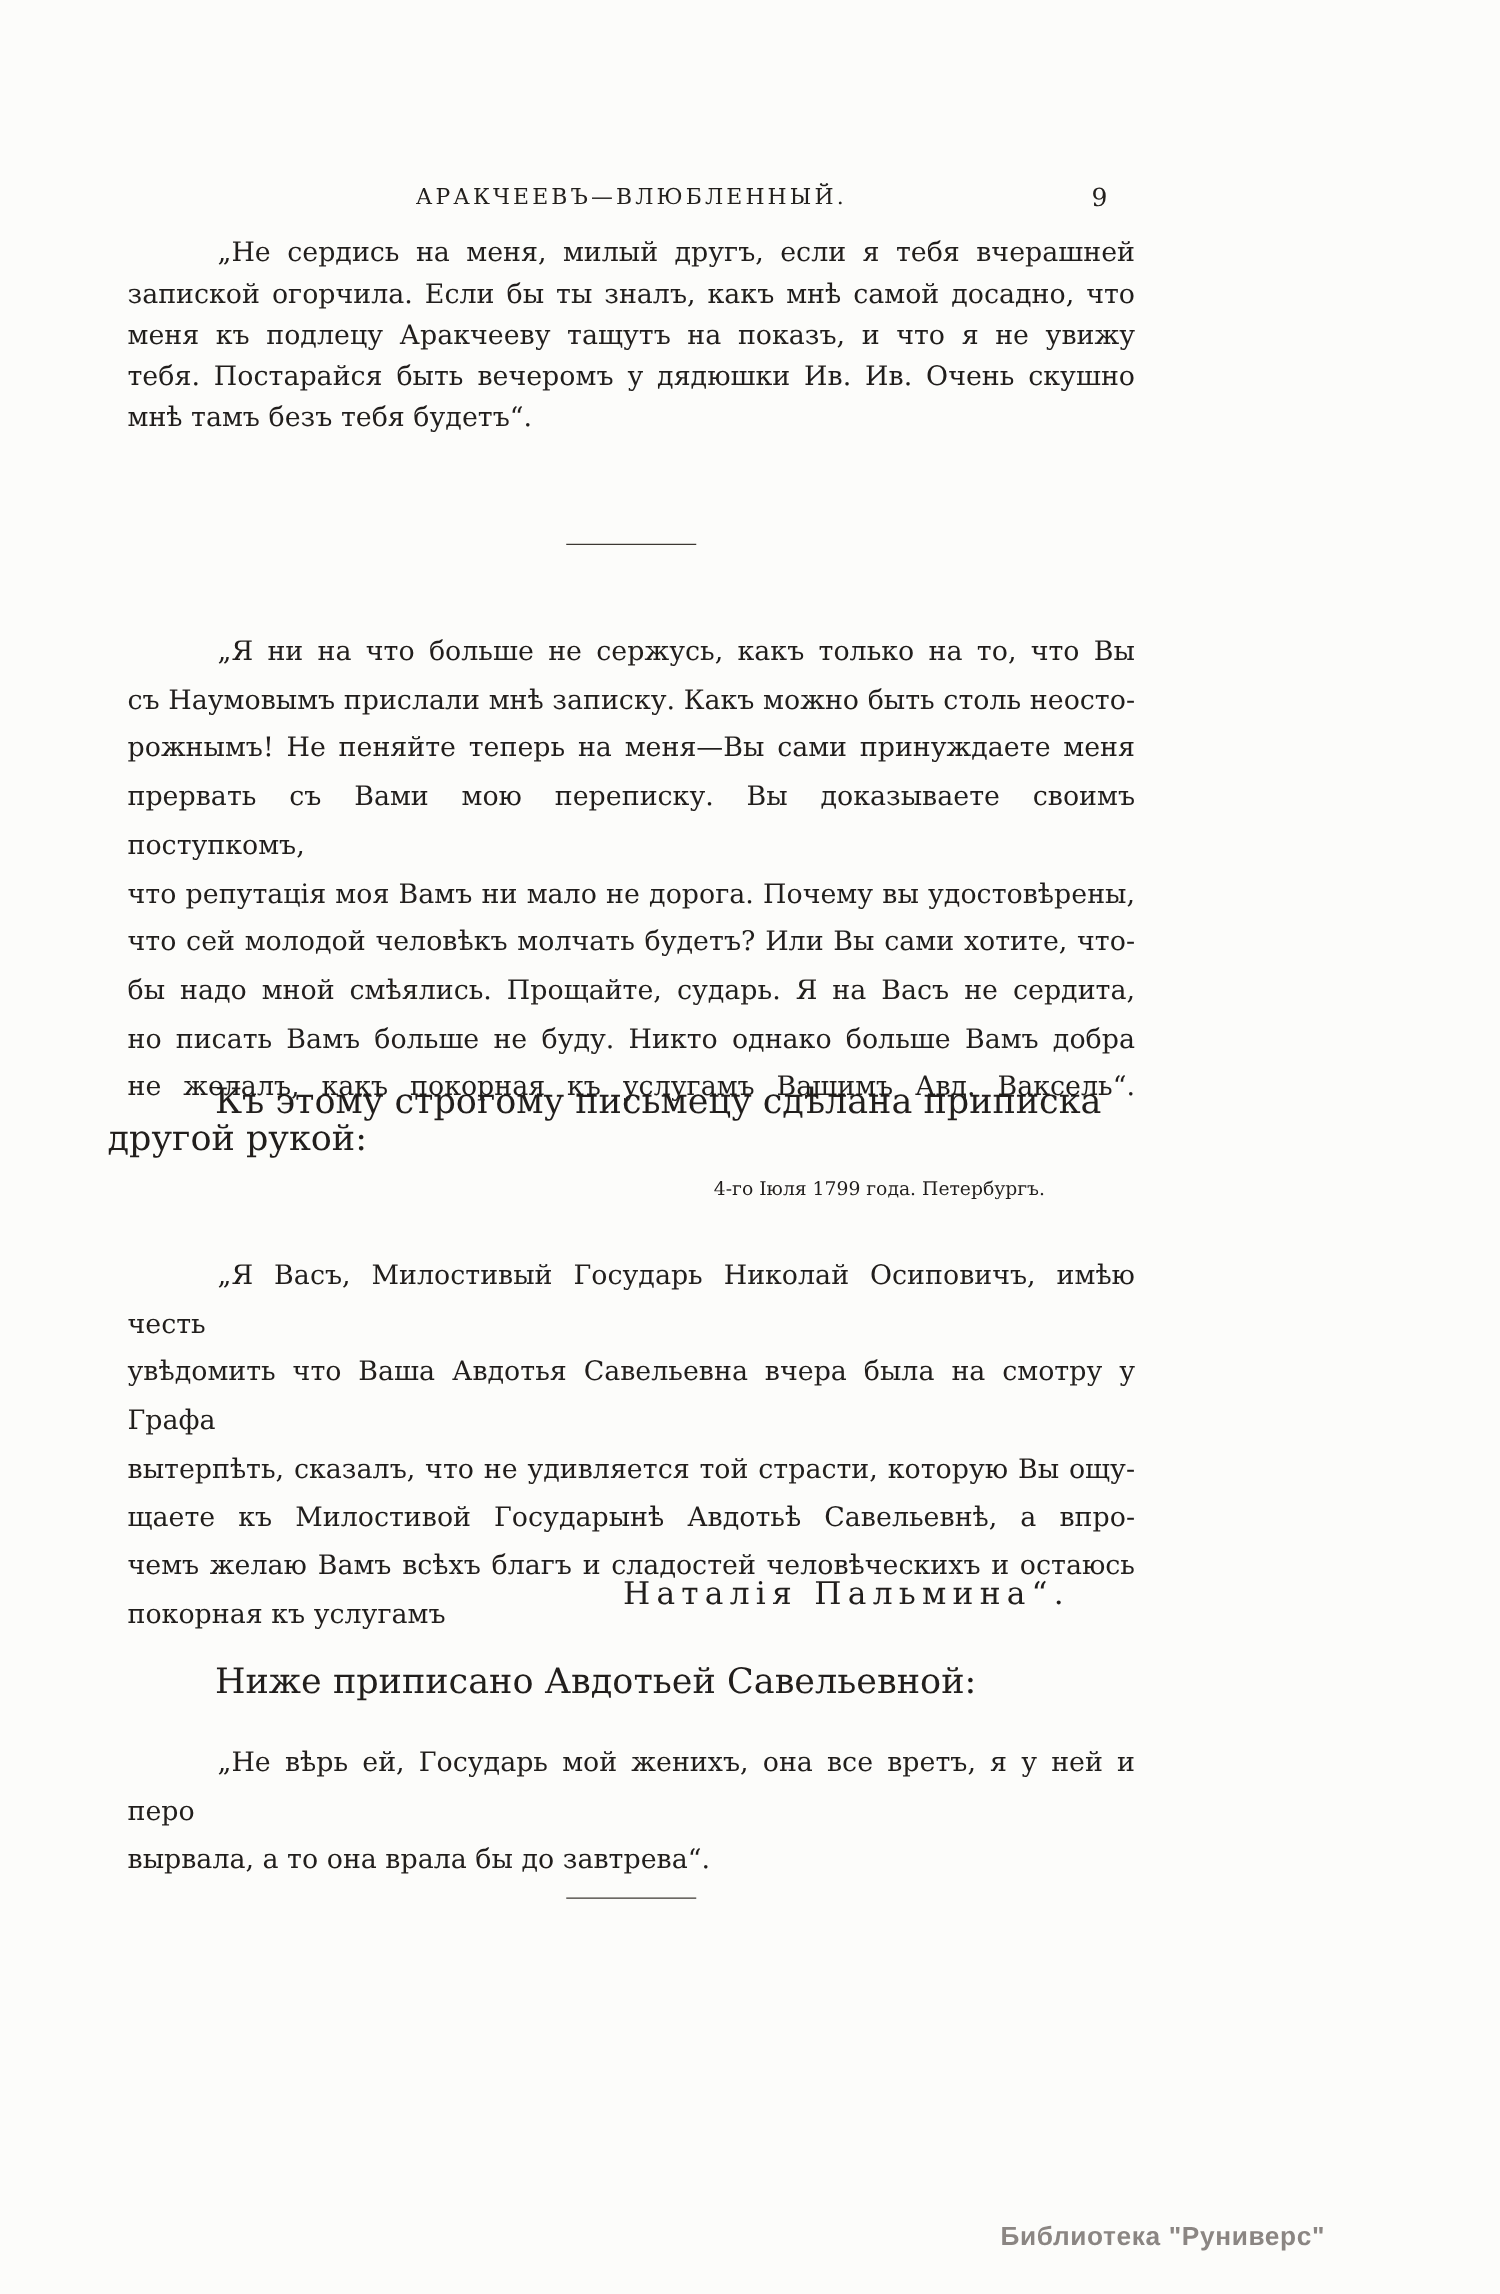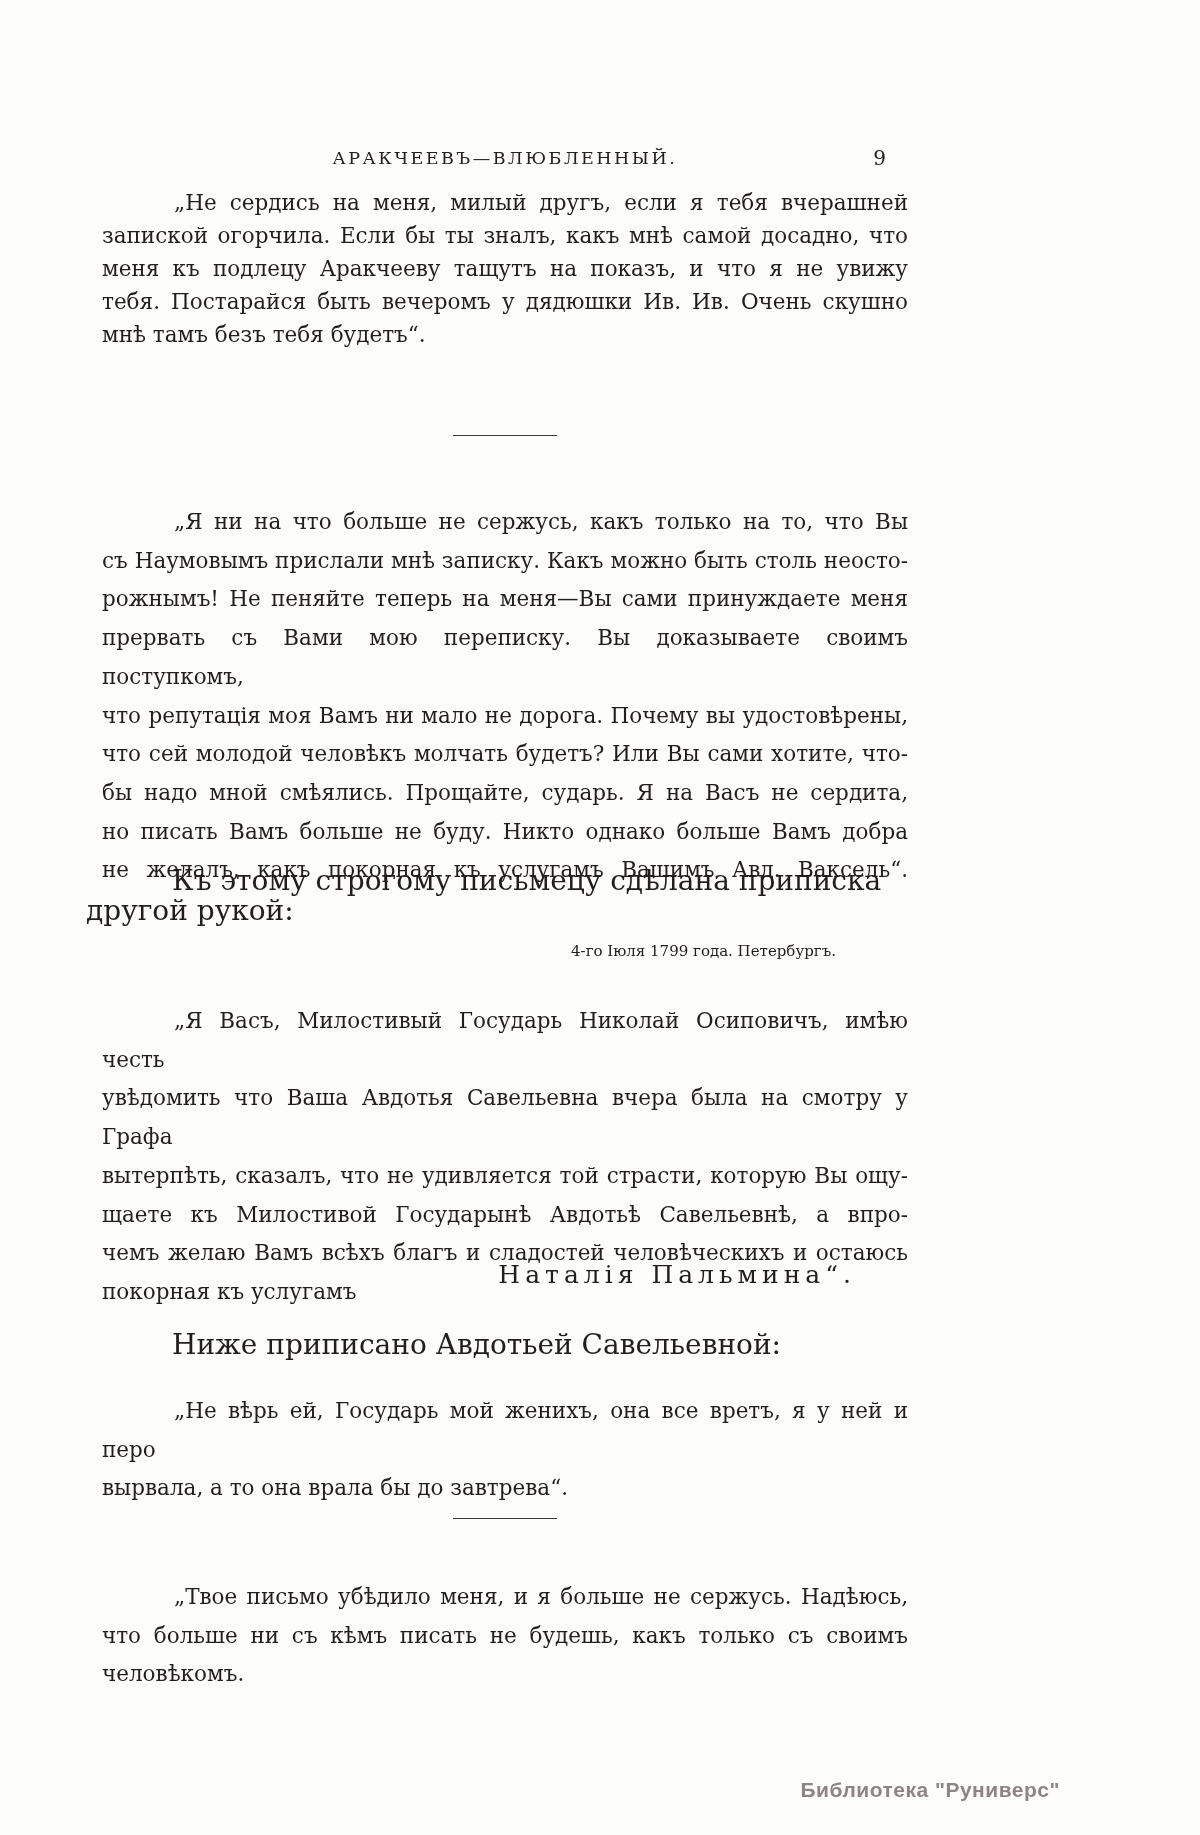--- a/index.html
+++ b/index.html
@@ -128,21 +128,16 @@
 
   <div class="intro-line" style="top:1330px;">Ниже приписано Авдотьей Савельевной:</div>
 
   <div class="para lh39" style="top:1392px;">
     <span class="line indent">„Не вѣрь ей, Государь мой женихъ, она все вретъ, я у ней и перо</span>
     <span class="line last">вырвала, а то она врала бы до завтрева“.</span>
   </div>
 
   <div class="divider" style="top:1518px;"></div>
 
-  <div class="para lh39" style="top:1578px;">
-    <span class="line indent">„Твое письмо убѣдило меня, и я больше не сержусь. Надѣюсь,</span>
-    <span class="line">что больше ни съ кѣмъ писать не будешь, какъ только съ своимъ</span>
-    <span class="line last">человѣкомъ.</span>
-  </div>
 
   <div class="watermark">Библиотека "Руниверс"</div>
 
 </div>
 
 </body></html>

